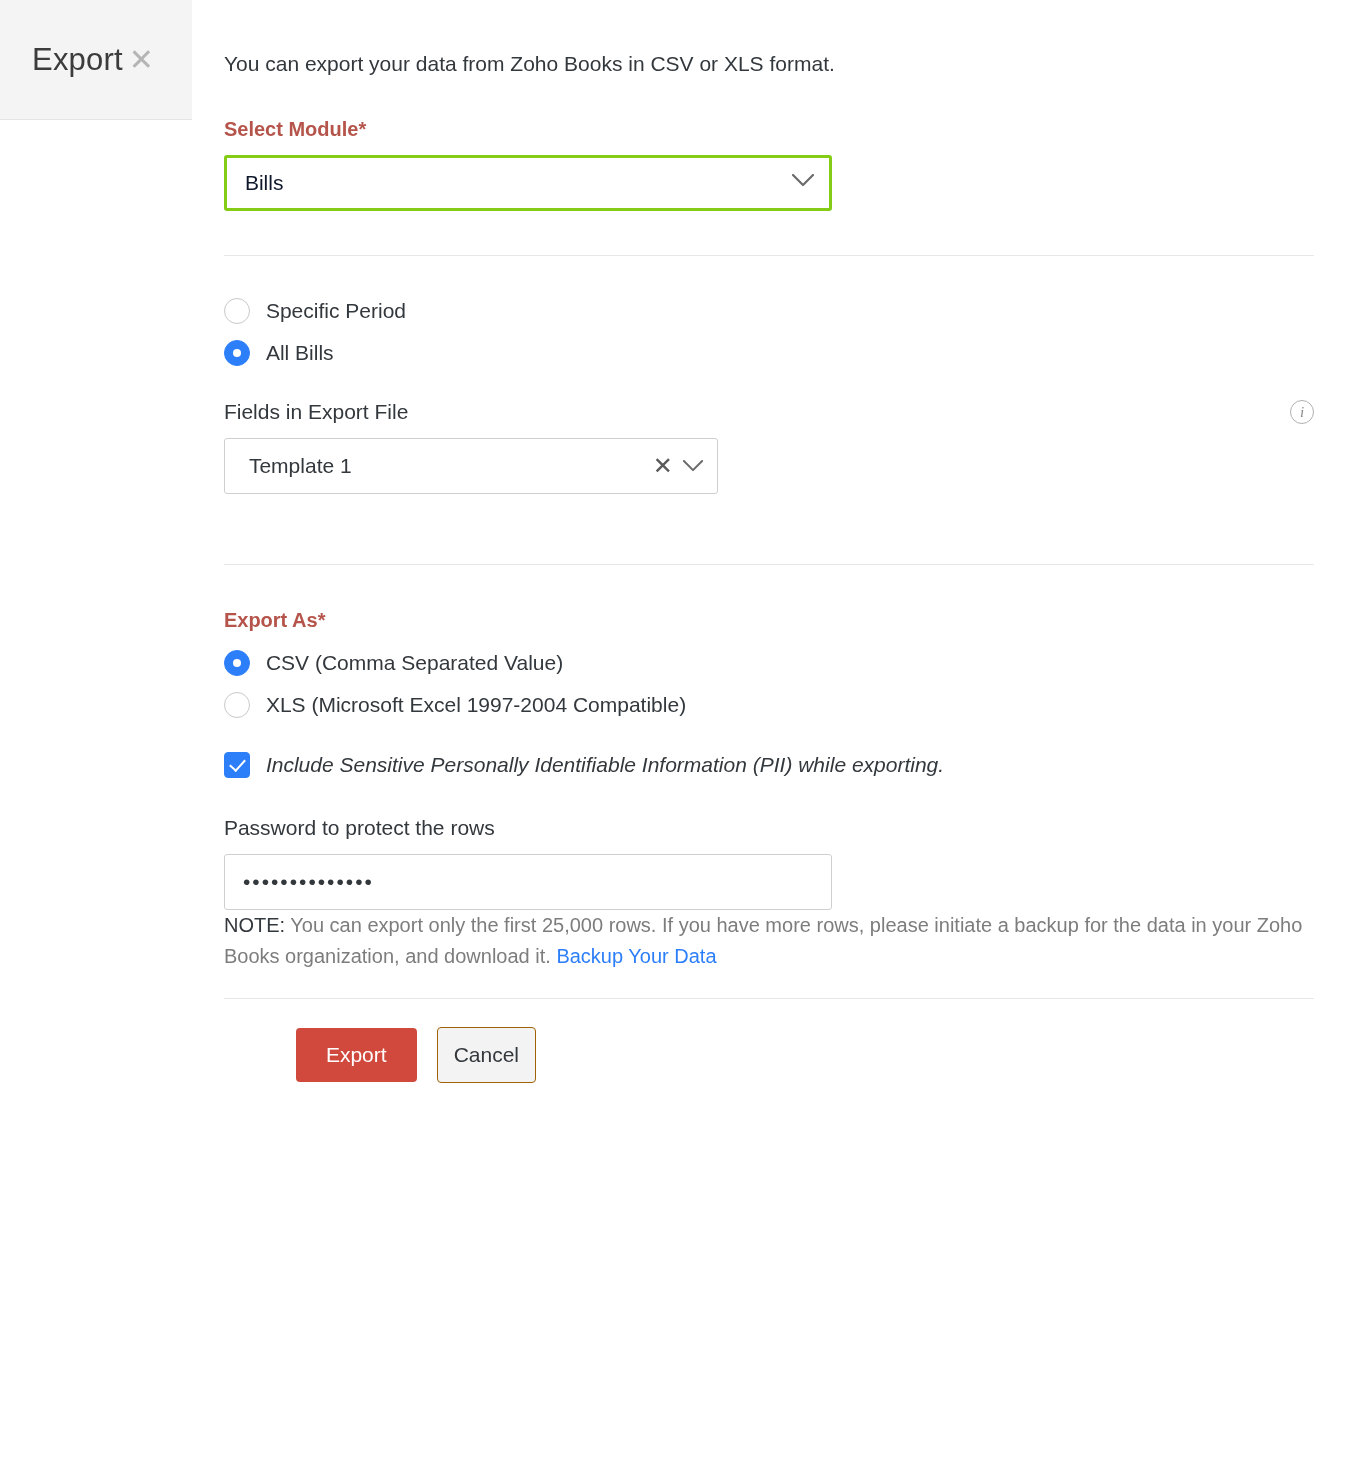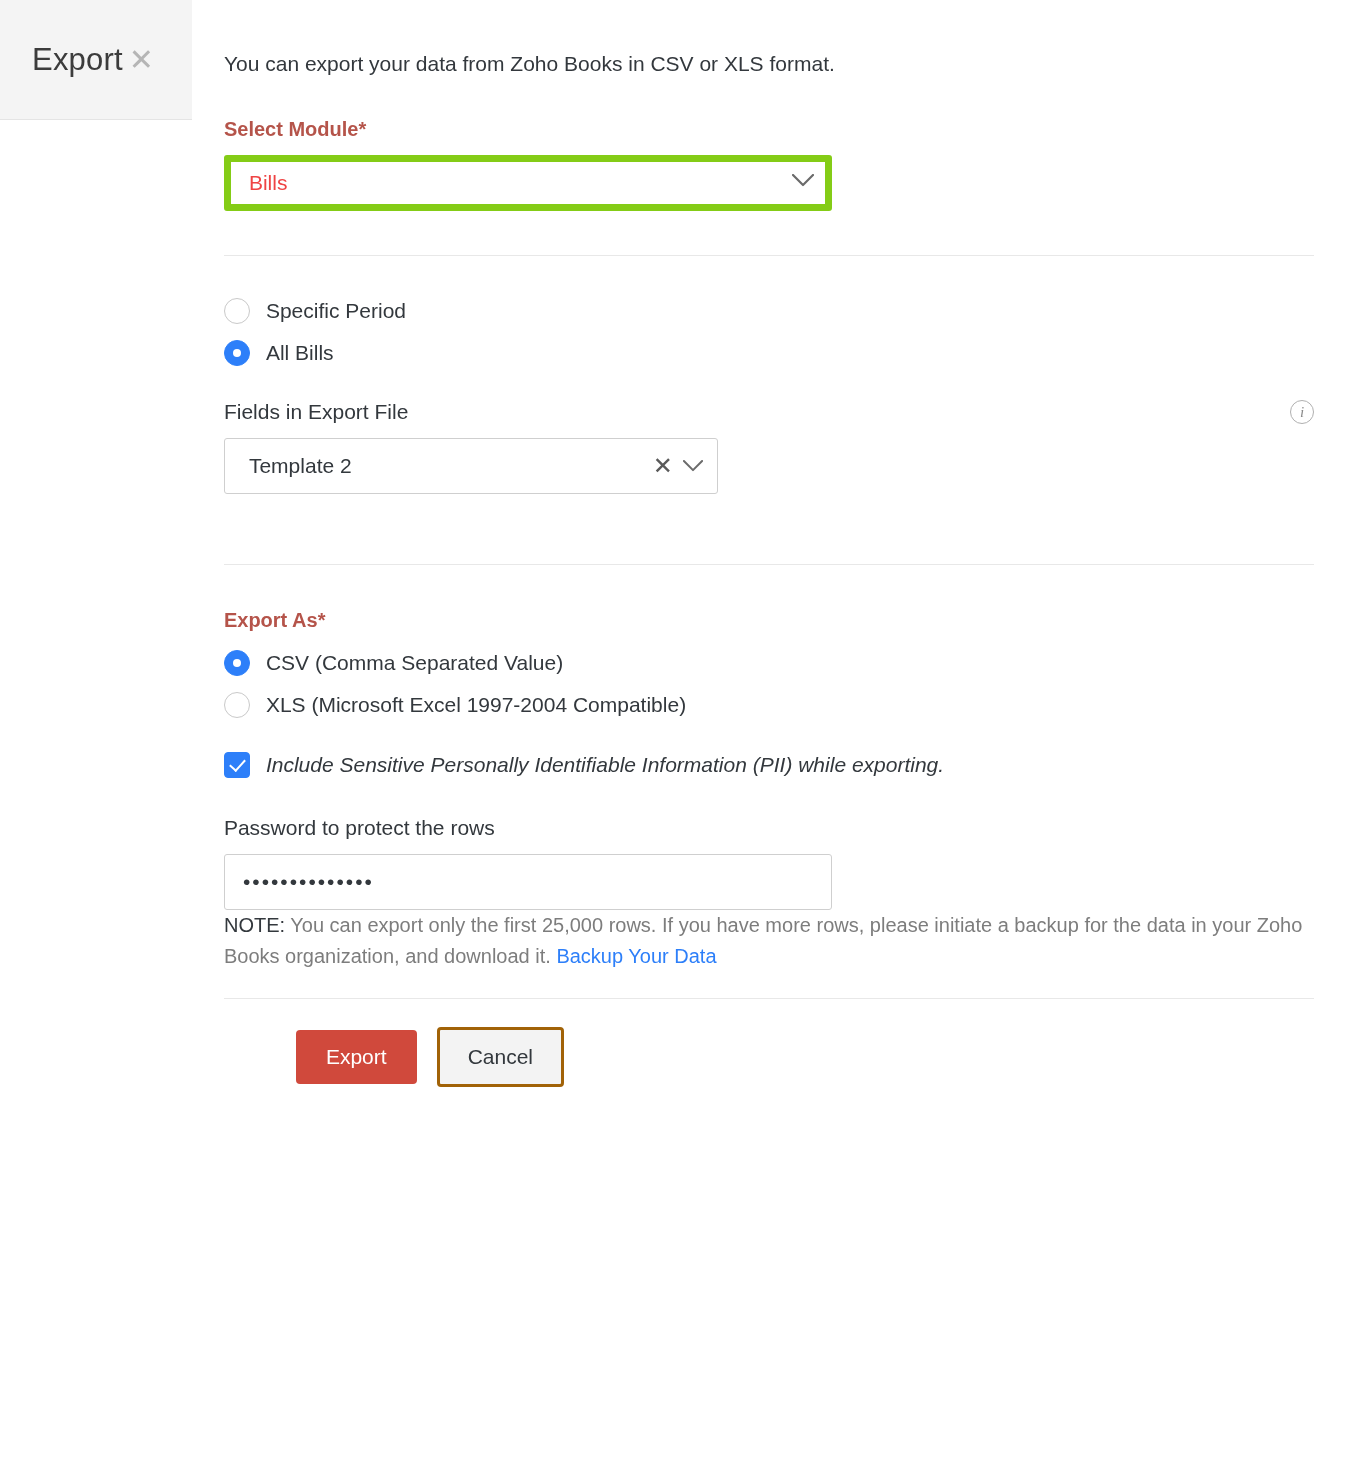--- a/index.html
+++ b/index.html
@@ -56,25 +56,25 @@
     margin-top: 42px;
     margin-bottom: 14px;
   }
   .select-wrap {
     position: relative;
     width: 608px;
   }
   .select-box {
     width: 608px;
     height: 56px;
-    border: 7px solid #84cc16;
+    border: 3px solid #84cc16;
     border-radius: 3px;
     background: #fff;
     font-size: 21px;
-    color: #ef4444;
+    color: #0f172a;
     padding: 0 46px 0 18px;
     display: flex;
     align-items: center;
     cursor: pointer;
   }
   .chev {
     position: absolute;
     right: 18px;
     top: 50%;
     transform: translateY(-50%);
@@ -238,24 +238,24 @@
     border: none;
     border-radius: 4px;
     font-size: 21px;
     padding: 15px 30px;
     cursor: pointer;
     font-family: "Liberation Sans", sans-serif;
   }
   .btn-secondary {
     background: #f3f3f3;
     color: #33383d;
-    border: 3px solid #a16207;
+    border: 1px solid #a16207;
     border-radius: 4px;
     font-size: 21px;
-    padding: 15px 28px;
+    padding: 15px 16px;
     cursor: pointer;
     font-family: "Liberation Sans", sans-serif;
   }
 </style>
 </head>
 <body>
 
 <div class="dialog">
 
   <div class="dialog-header">
@@ -292,21 +292,21 @@
         <span class="radio-label">All Bills</span>
       </div>
     </div>
 
     <div class="sub-label">
       <span>Fields in Export File</span>
       <span class="info-icon">i</span>
     </div>
 
     <div class="tmpl-box">
-      <span class="val">Template 2</span>
+      <span class="val">Template 1</span>
       <span class="tmpl-clear">✕</span>
       <span>
         <svg width="20" height="13" viewBox="0 0 22 14">
             <path d="M1 1 L11 11 L21 1" fill="none" stroke="#6b6b6b" stroke-width="2.2" stroke-linecap="round" stroke-linejoin="round"></path>
           </svg>
       </span>
     </div>
 
     <div class="hr2"></div>
 

